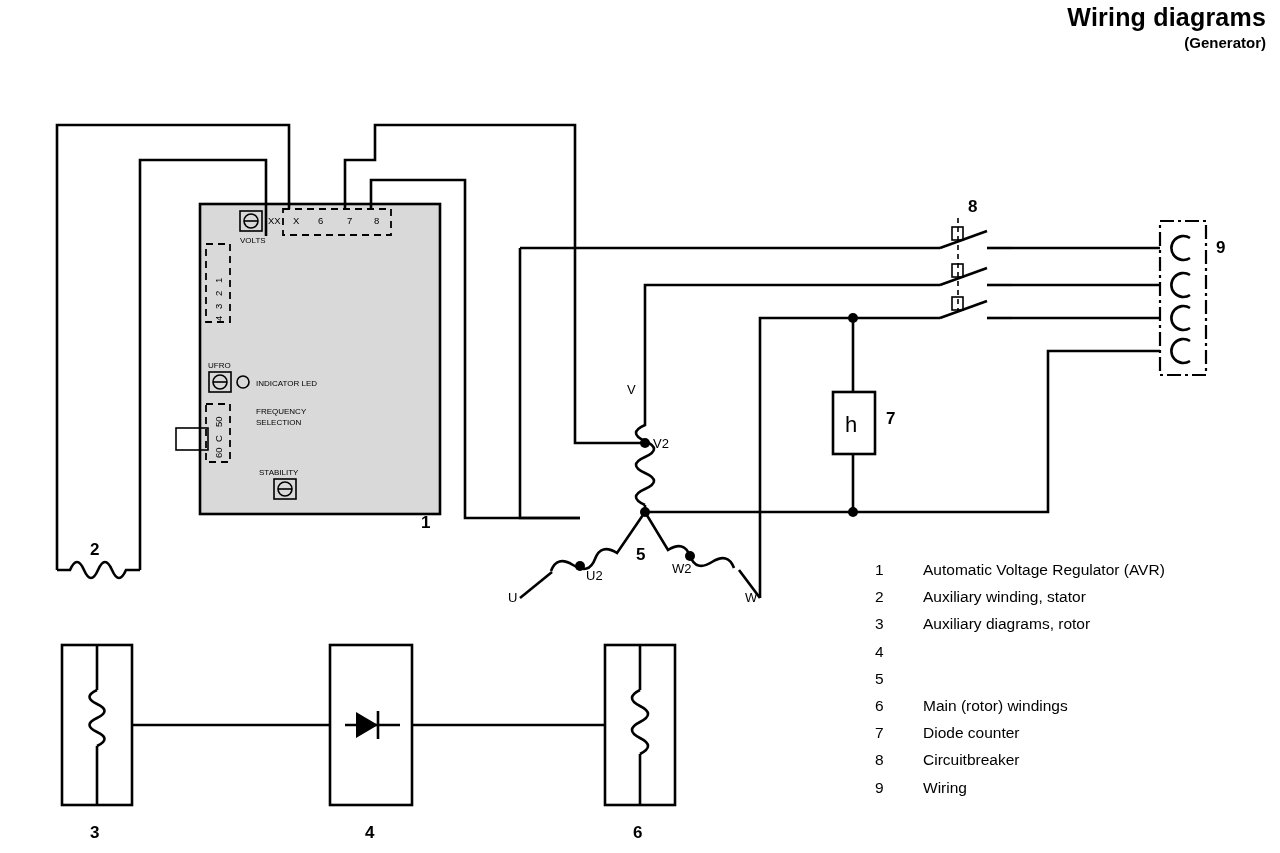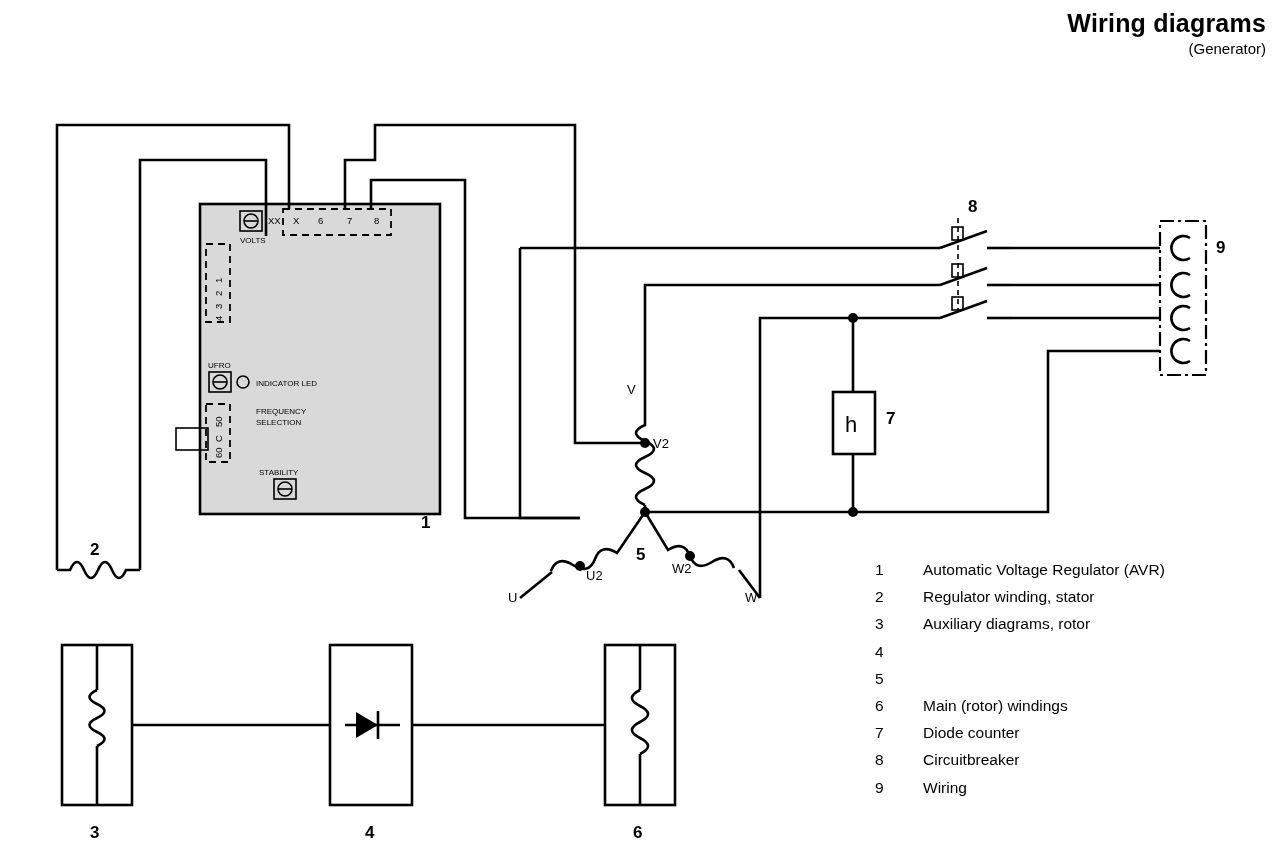--- a/index.html
+++ b/index.html
@@ -17,31 +17,30 @@
     height: 853px;
     overflow: hidden;
     background: #ffffff;
   }
   
   .title-block {
     position: absolute;
     top: 4px;
     right: 14px;
     text-align: right;
-    margin-top: 6px;
   }
   .title-main {
     font-size: 25px;
     font-weight: bold;
     letter-spacing: 0.2px;
     line-height: 1.1;
   }
   .title-sub {
     font-size: 15px;
-    font-weight: normal;
+    font-weight: bold;
     margin-top: 2px;
   }
   
   #diagram {
     position: absolute;
     left: 0;
     top: 0;
   }
   .wire {
     stroke: #000;
@@ -281,21 +280,21 @@
 
   </svg>
 
   <div class="legend">
     <div class="legend-row">
       <div class="legend-num">1</div>
       <div class="legend-text">Automatic Voltage Regulator (AVR)</div>
     </div>
     <div class="legend-row">
       <div class="legend-num">2</div>
-      <div class="legend-text">Regulator winding, stator</div>
+      <div class="legend-text">Auxiliary winding, stator</div>
     </div>
     <div class="legend-row">
       <div class="legend-num">3</div>
       <div class="legend-text">Auxiliary diagrams, rotor</div>
     </div>
     <div class="legend-row">
       <div class="legend-num">4</div>
     </div>
     <div class="legend-row">
       <div class="legend-num">5</div>

